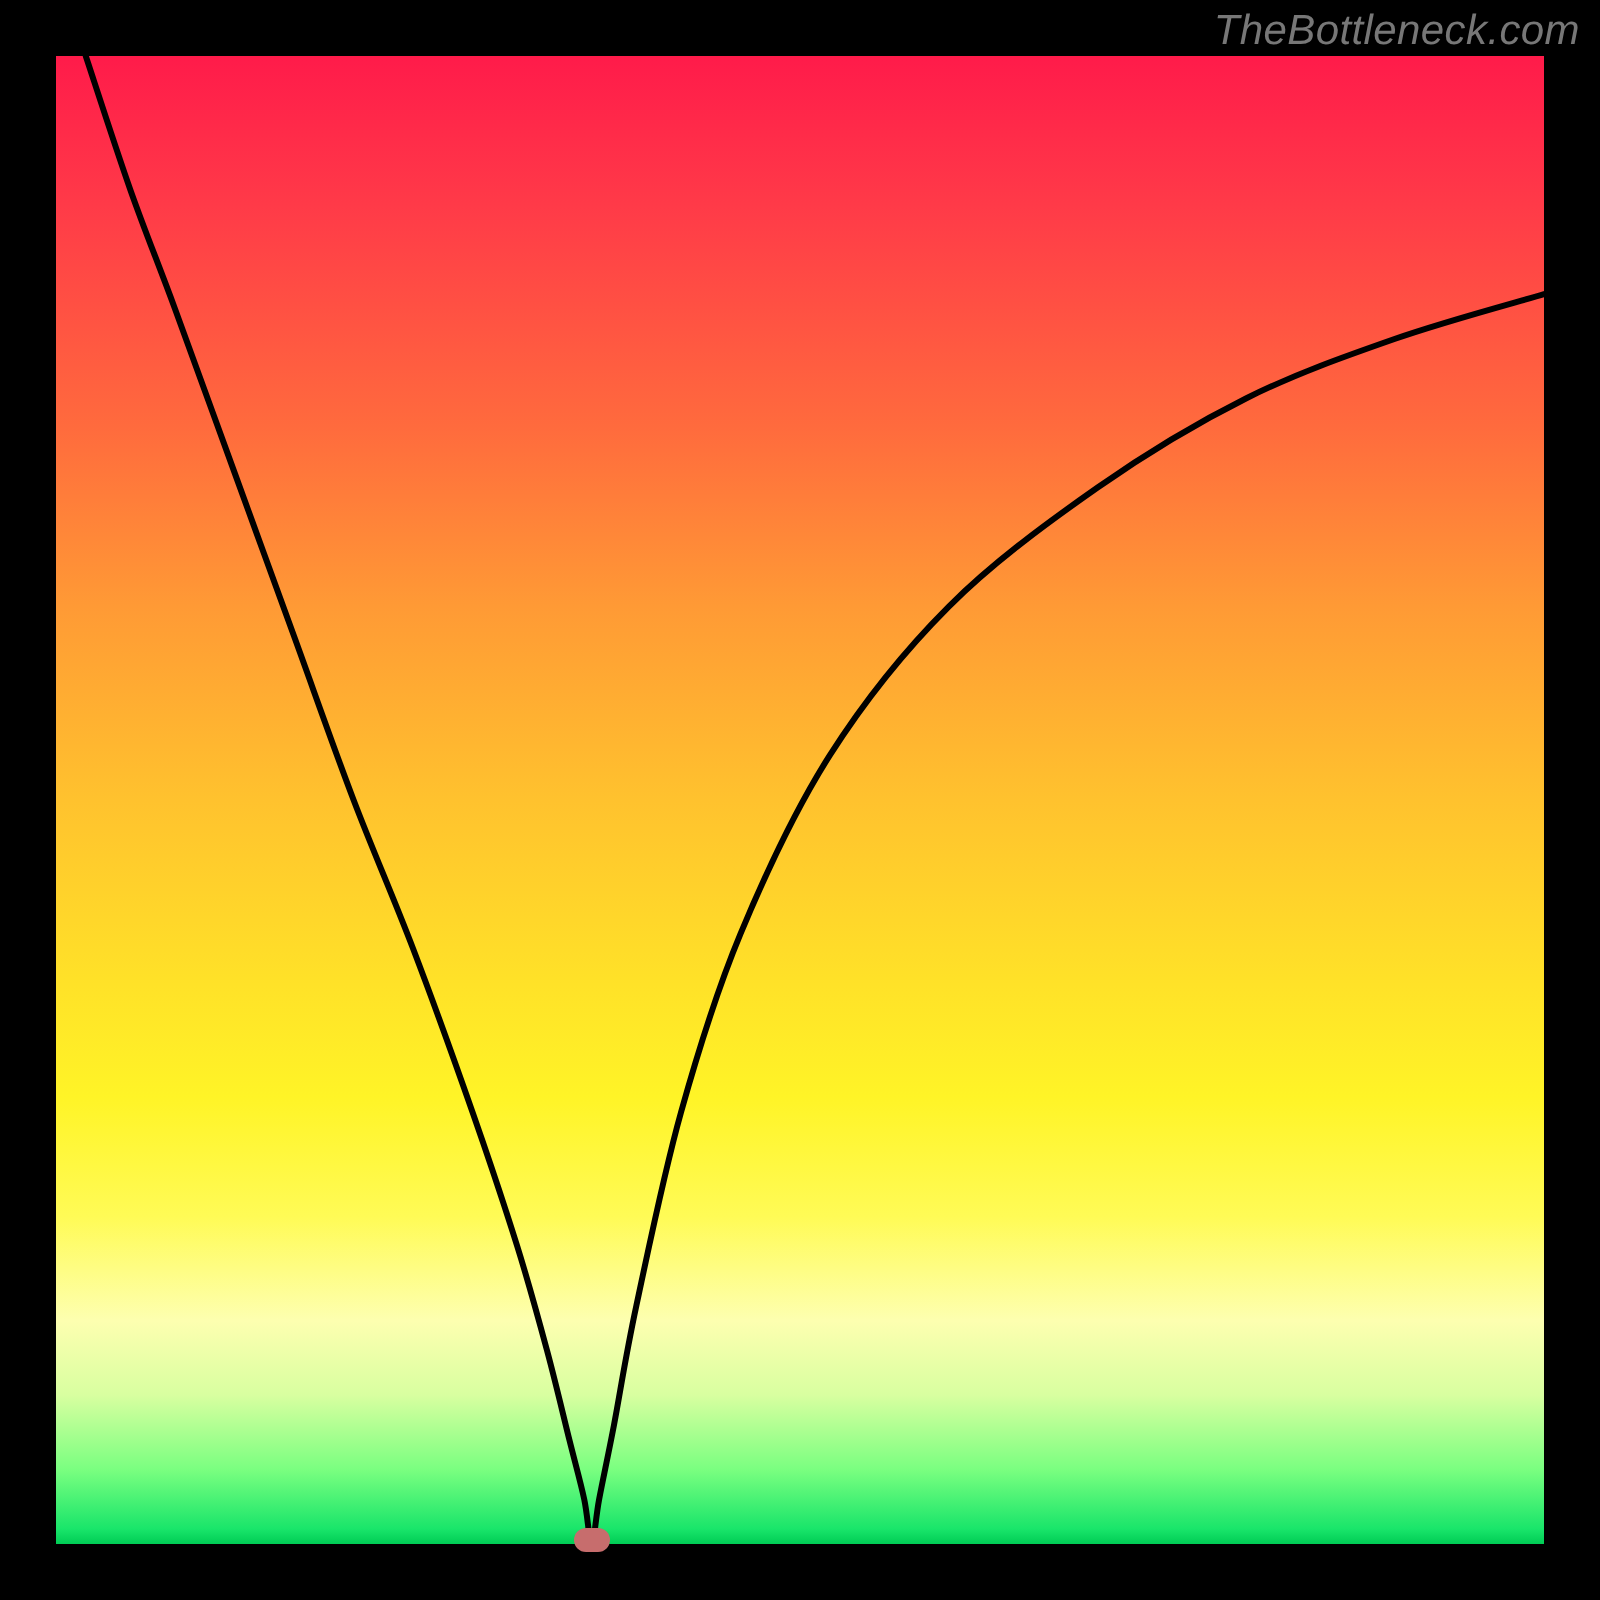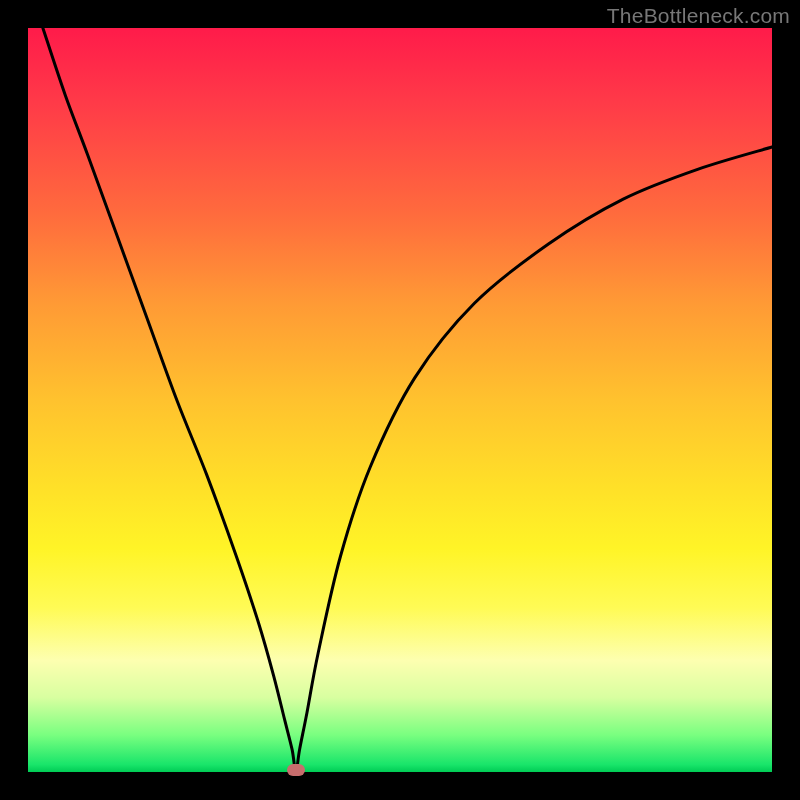--- a/index.html
+++ b/index.html
@@ -42,20 +42,21 @@
   }
   .watermark {
     position: absolute;
     top: 4px;
     right: 10px;
     color: #777;
     font-size: 21px;
     letter-spacing: 0.2px;
     font-weight: 500;
     user-select: none;
+    font-style: italic;
   }
   svg.curve {
     position: absolute;
     left: 0; top: 0;
     width: 744px;
     height: 744px;
     overflow: visible;
   }
   .marker {
     position: absolute;

